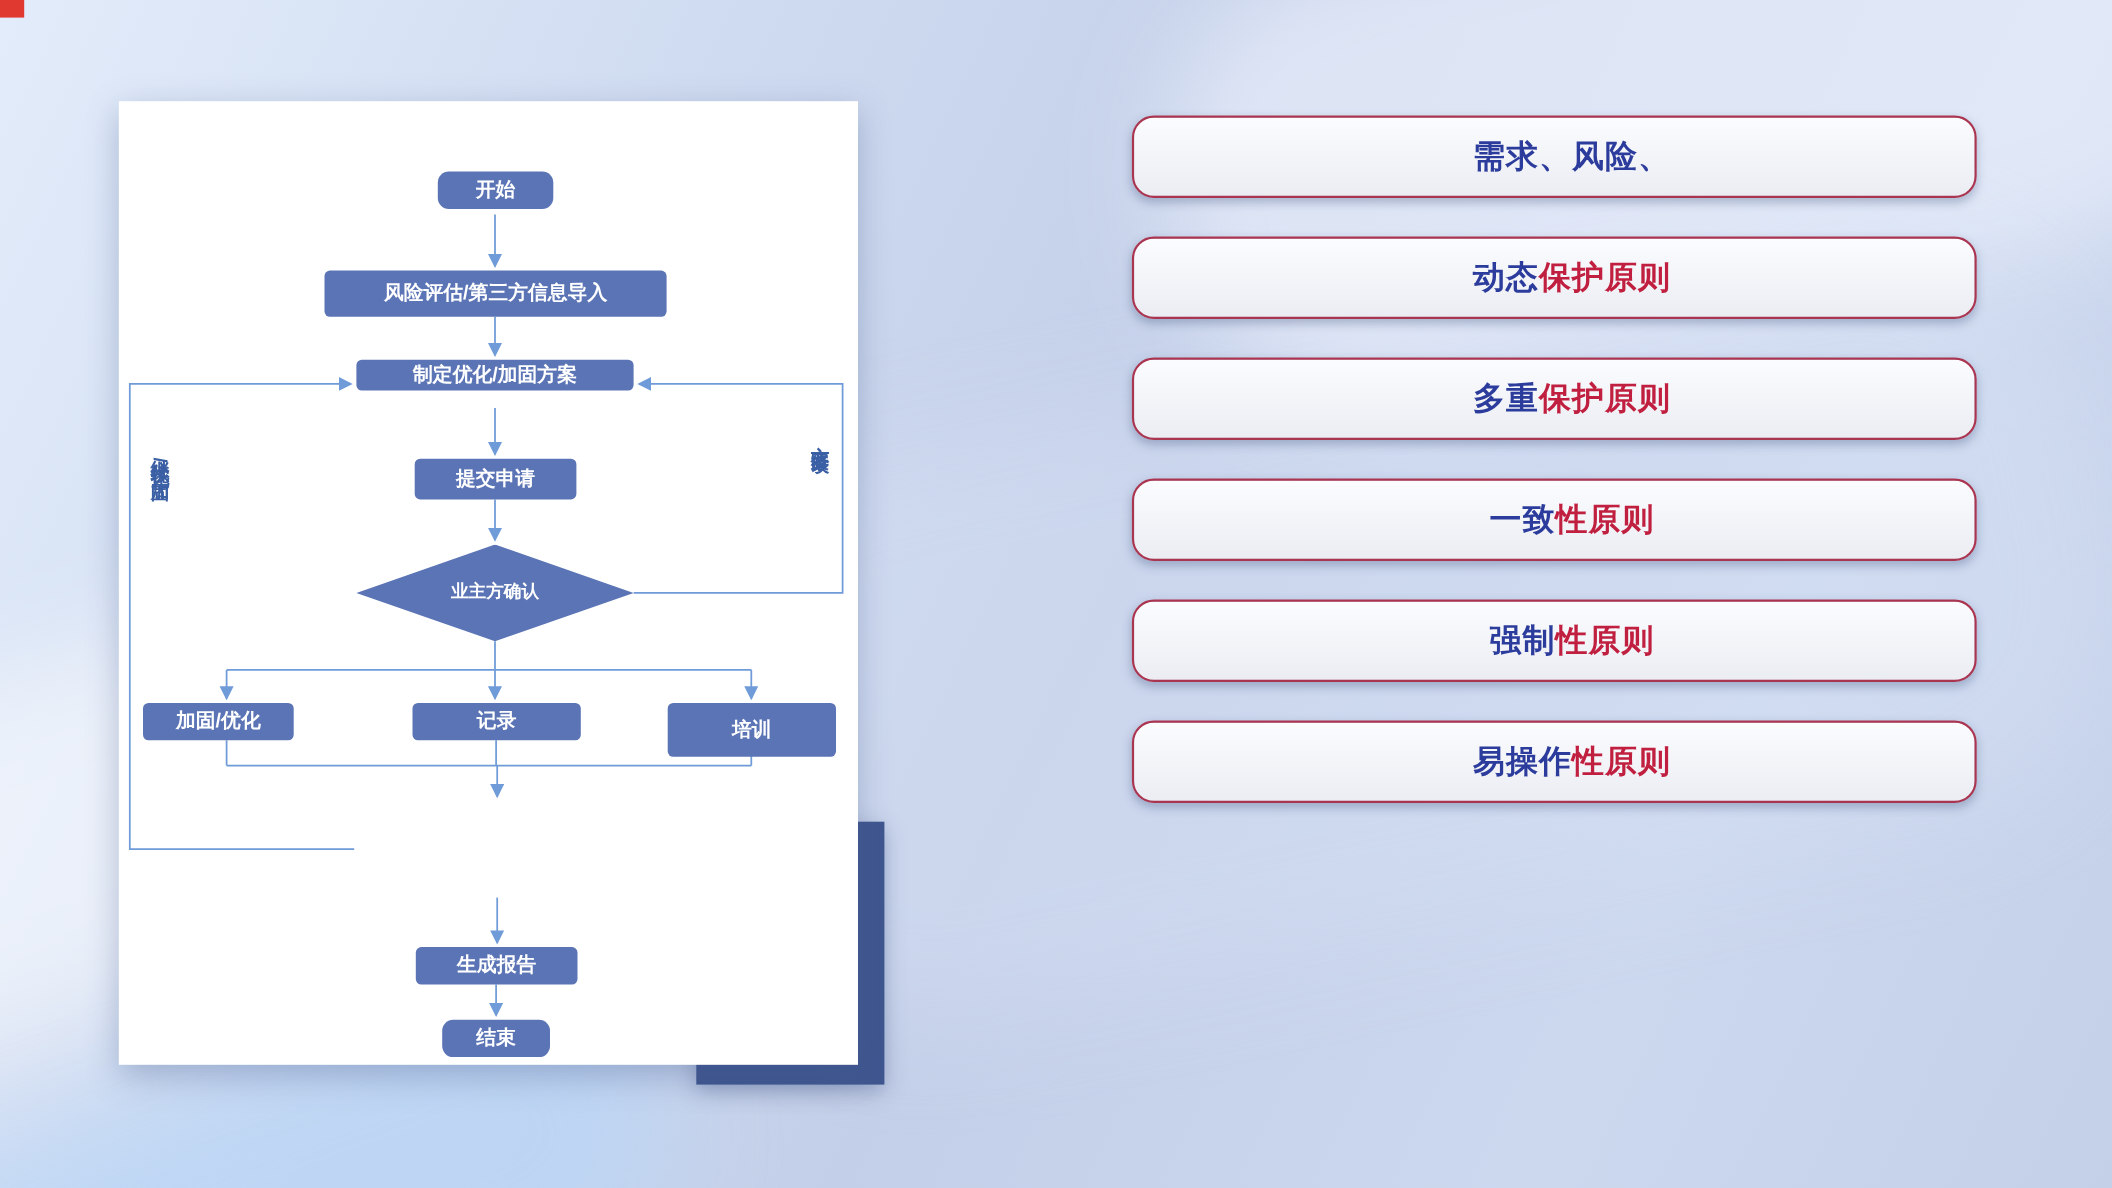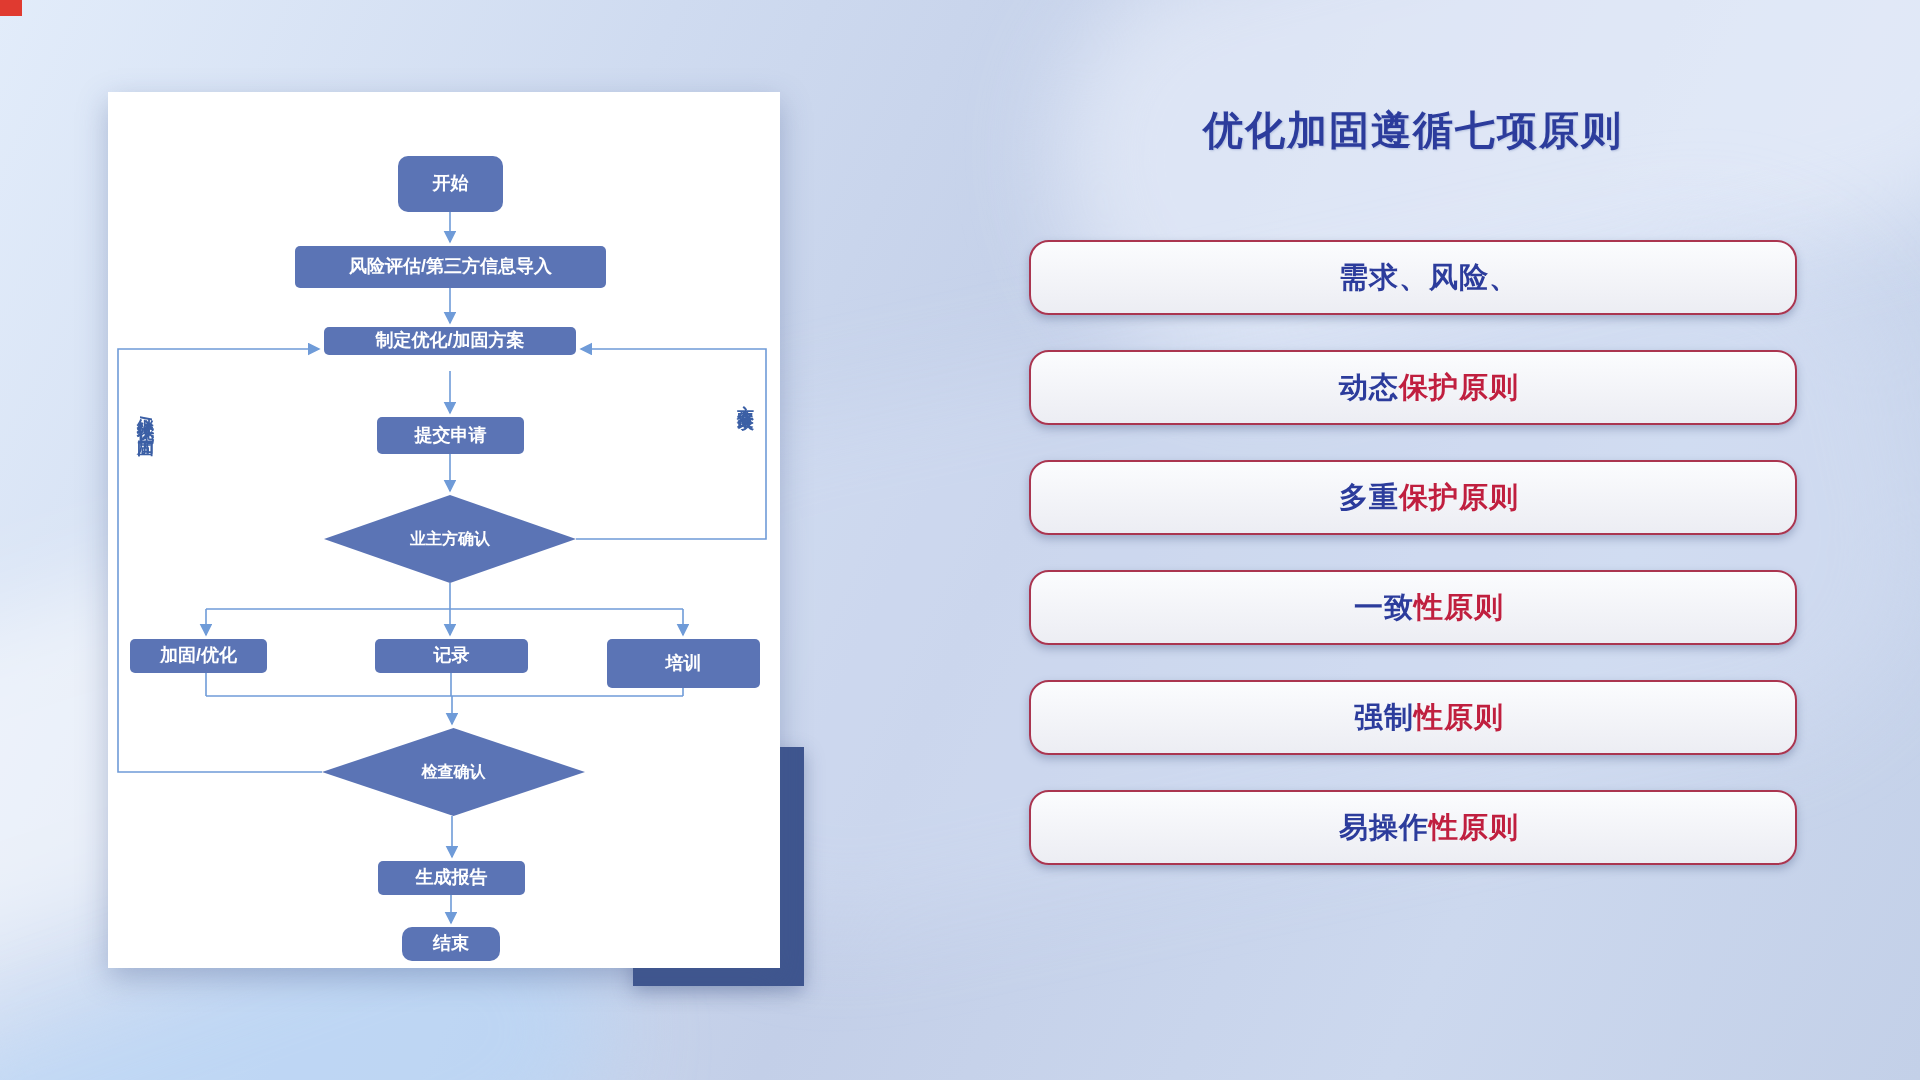--- a/index.html
+++ b/index.html
@@ -17,21 +17,21 @@
 
   
   .accent-block { position:absolute; left:633px; top:747px; width:171px; height:239px; background:#3f568f; box-shadow:0 6px 18px rgba(50,70,120,0.35); }
   .flow-card { position:absolute; left:108px; top:92px; width:672px; height:876px; background:#ffffff; box-shadow:0 10px 28px rgba(70,90,140,0.35); }
   .connectors { position:absolute; left:0; top:0; }
 
   .node { position:absolute; background:#5b74b5; color:#ffffff; display:flex; align-items:center; justify-content:center; font-weight:bold; font-size:18px; border-radius:5px; text-align:center; line-height:1.1; }
   .node.startend { border-radius:10px; }
   .node.diamond { clip-path:polygon(50% 0,100% 50%,50% 100%,0 50%); border-radius:0; font-size:16px; }
 
-  .n-start  { left:290px; top:64px;  width:105px; height:56px; }
+  .n-start  { left:290px; top:64px;  width:105px; height:34px; }
   .n-risk   { left:187px; top:154px; width:311px; height:42px; }
   .n-plan   { left:216px; top:235px; width:252px; height:28px; }
   .n-submit { left:269px; top:325px; width:147px; height:37px; }
   .n-owner  { left:216px; top:403px; width:252px; height:88px; }
   .n-harden { left:22px;  top:547px; width:137px; height:34px;text-align:right; }
   .n-record { left:267px; top:547px; width:153px; height:34px; }
   .n-train  { left:499px; top:547px; width:153px; height:49px; }
   .n-check  { left:214px; top:636px; width:263px; height:88px; }
   .n-report { left:270px; top:769px; width:147px; height:34px; }
   .n-end    { left:294px; top:835px; width:98px;  height:34px; }
@@ -90,30 +90,28 @@
   </svg>
 
   <div class="node startend n-start">开始</div>
   <div class="node n-risk">风险评估/第三方信息导入</div>
   <div class="node n-plan">制定优化/加固方案</div>
   <div class="node n-submit">提交申请</div>
   <div class="node diamond n-owner">业主方确认</div>
   <div class="node n-harden">加固/优化</div>
   <div class="node n-record">记录</div>
   <div class="node n-train">培训</div>
-  <div class="node diamond n-check">检查确认</div>
   <div class="node n-report">生成报告</div>
   <div class="node startend n-end">结束</div>
 
   <div class="vlabel left">继续优化/加固</div>
   <div class="vlabel right">方案修改</div>
 </div>
 
 <div class="right-panel">
-  <h1 class="slide-title">优化加固遵循七项原则</h1>
 
   <div class="principle">
     <span class="lead">需求、风险、</span>
   </div>
   <div class="principle">
     <span class="lead">动态</span>
       <span class="tail">保护原则</span>
   </div>
   <div class="principle">
     <span class="lead">多重</span>

